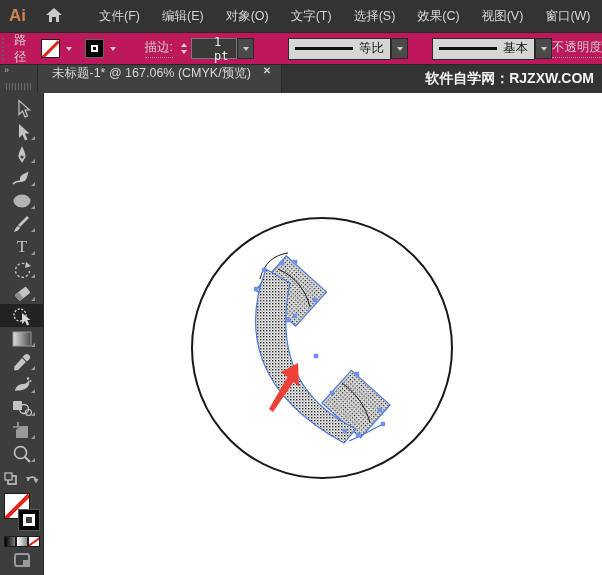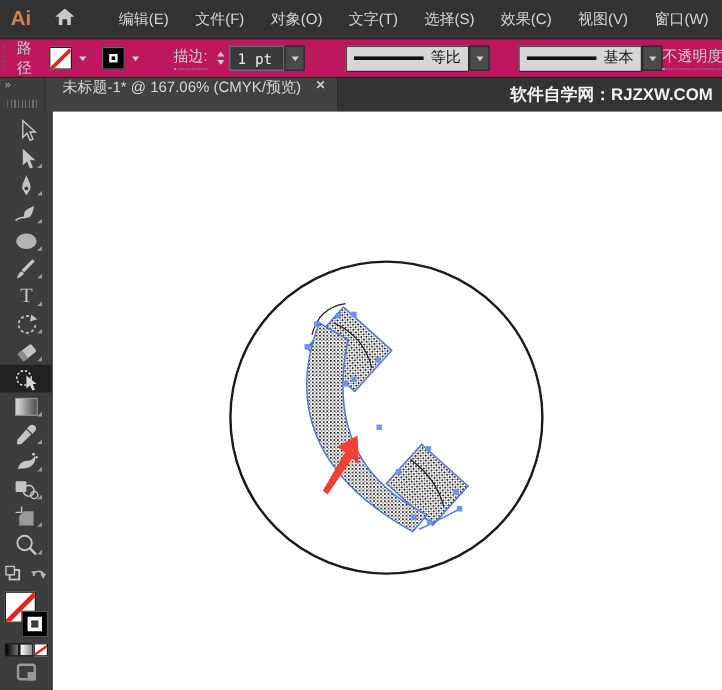--- a/index.html
+++ b/index.html
@@ -45,21 +45,21 @@
                   padding-bottom:1px; white-space:nowrap; }
   .stroke-group { display:flex; align-items:center; margin:0 10px 0 16px; }
   .stepper { display:flex; flex-direction:column; justify-content:center; gap:3px;
              margin:0 4px 0 8px; }
   .stepper .up { width:0;height:0;border-left:3.5px solid transparent;
                  border-right:3.5px solid transparent;border-bottom:4px solid #cfcfcf; }
   .stepper .down { width:0;height:0;border-left:3.5px solid transparent;
                  border-right:3.5px solid transparent;border-top:4px solid #cfcfcf; }
   .stroke-field { width:46px; height:21px; background:#3a3a3a; border:1px solid #777;
                   color:#eee; font-family:"DejaVu Sans Mono", monospace; font-size:12px;
-                  display:flex; align-items:center; padding-left:6px; }
+                  display:flex; align-items:center; padding-left:22px; }
   .preview-dd { display:flex; align-items:center; margin-left:12px;padding-left:12px; }
   .preview-body { height:22px; background:#d6d6d6; border:1px solid #2a2a2a;
                   display:flex; align-items:center; padding:0 6px; }
   .preview-line { width:58px; height:3px; background:#111; margin-right:6px; }
   .preview-label { color:#111; font-size:12.5px; white-space:nowrap; }
   .opacity-label { }
 
   
   .tabbar { height:28px; background:#333333; display:flex; align-items:stretch;
             flex:0 0 28px; position:relative; }
@@ -122,22 +122,22 @@
 
   <div class="menubar">
     <span class="logo">Ai</span>
     <span class="home-btn">
       <svg width="16" height="14" viewBox="0 0 16 14">
           <path d="M8 0 L16 7 L13 7 L13 14 L10 14 L10 9 L6 9 L6 14 L3 14 L3 7 L0 7 Z" fill="#c9c9c9"></path>
         </svg>
     </span>
     <span class="mb-sep"></span>
     <div class="menu-items">
+      <span class="menu-item">文件(F)</span>
       <span class="menu-item">编辑(E)</span>
-      <span class="menu-item">文件(F)</span>
       <span class="menu-item">对象(O)</span>
       <span class="menu-item">文字(T)</span>
       <span class="menu-item">选择(S)</span>
       <span class="menu-item">效果(C)</span>
       <span class="menu-item">视图(V)</span>
       <span class="menu-item">窗口(W)</span>
       <span class="menu-item">帮助(H)</span>
     </div>
     <span class="mb-sep"></span>
     <span class="mb-part"></span>

